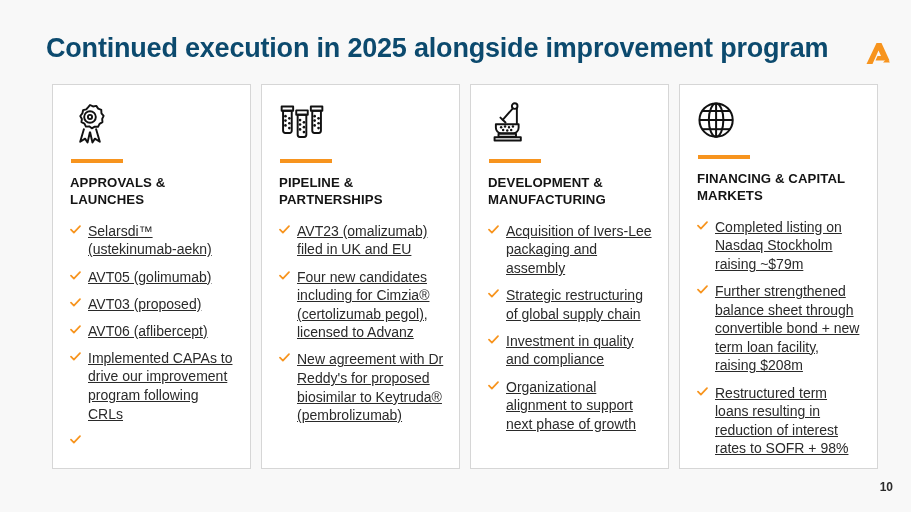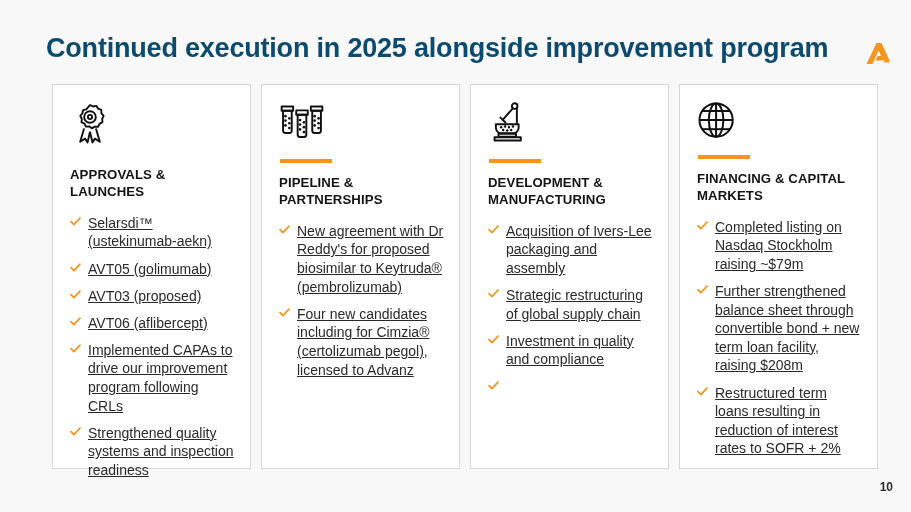--- a/index.html
+++ b/index.html
@@ -154,21 +154,20 @@
               </svg>
             </span>
           <span class="bullet-text">Implemented CAPAs to drive our improvement program following CRLs</span>
         </li>
         <li class="bullet">
           <span class="check">
               <svg viewBox="0 0 12 10" width="11" height="9">
                 <path d="M1 5.2 L4.2 8.4 L11 1.2" fill="none" stroke="#f7941e" stroke-width="1.9" stroke-linecap="round" stroke-linejoin="round"></path>
               </svg>
             </span>
-          <span class="bullet-text">Strengthened quality systems and inspection readiness</span>
         </li>
       </ul>
     </div>
 
     <div class="card">
       <div class="card-icon">
         <svg viewBox="0 0 52 44" width="46" height="40" aria-hidden="true">
           <g fill="none" stroke="#111" stroke-width="2.2" stroke-linejoin="round">
             <rect x="3" y="5.5" width="13" height="5"></rect>
             <path d="M4.6 10.5 h9.8 v22.6 a2.4 2.4 0 0 1 -2.4 2.4 h-5 a2.4 2.4 0 0 1 -2.4 -2.4z"></path>
@@ -201,29 +200,37 @@
       </div>
       <div class="accent-bar"></div>
       <div class="card-heading">PIPELINE &amp; PARTNERSHIPS</div>
       <ul class="bullets">
         <li class="bullet">
           <span class="check">
               <svg viewBox="0 0 12 10" width="11" height="9">
                 <path d="M1 5.2 L4.2 8.4 L11 1.2" fill="none" stroke="#f7941e" stroke-width="1.9" stroke-linecap="round" stroke-linejoin="round"></path>
               </svg>
             </span>
+          <span class="bullet-text">AVT23 (omalizumab) filed in UK and EU</span>
+        </li>
+        <li class="bullet">
+          <span class="check">
+              <svg viewBox="0 0 12 10" width="11" height="9">
+                <path d="M1 5.2 L4.2 8.4 L11 1.2" fill="none" stroke="#f7941e" stroke-width="1.9" stroke-linecap="round" stroke-linejoin="round"></path>
+              </svg>
+            </span>
+          <span class="bullet-text">Four new candidates including for Cimzia® (certolizumab pegol), licensed to Advanz</span>
+        </li>
+        <li class="bullet">
+          <span class="check">
+              <svg viewBox="0 0 12 10" width="11" height="9">
+                <path d="M1 5.2 L4.2 8.4 L11 1.2" fill="none" stroke="#f7941e" stroke-width="1.9" stroke-linecap="round" stroke-linejoin="round"></path>
+              </svg>
+            </span>
           <span class="bullet-text">New agreement with Dr Reddy's for proposed biosimilar to Keytruda® (pembrolizumab)</span>
-        </li>
-        <li class="bullet">
-          <span class="check">
-              <svg viewBox="0 0 12 10" width="11" height="9">
-                <path d="M1 5.2 L4.2 8.4 L11 1.2" fill="none" stroke="#f7941e" stroke-width="1.9" stroke-linecap="round" stroke-linejoin="round"></path>
-              </svg>
-            </span>
-          <span class="bullet-text">Four new candidates including for Cimzia® (certolizumab pegol), licensed to Advanz</span>
         </li>
       </ul>
     </div>
 
     <div class="card">
       <div class="card-icon">
         <svg viewBox="0 0 48 48" width="42" height="42" aria-hidden="true">
           <g fill="none" stroke="#111" stroke-width="2.2" stroke-linejoin="round" stroke-linecap="round">
             <circle cx="30.5" cy="5.8" r="3.2"></circle>
             <path d="M28.4 8.4 L16.8 21.5"></path>
@@ -270,20 +277,21 @@
               </svg>
             </span>
           <span class="bullet-text">Investment in quality and compliance</span>
         </li>
         <li class="bullet">
           <span class="check">
               <svg viewBox="0 0 12 10" width="11" height="9">
                 <path d="M1 5.2 L4.2 8.4 L11 1.2" fill="none" stroke="#f7941e" stroke-width="1.9" stroke-linecap="round" stroke-linejoin="round"></path>
               </svg>
             </span>
+          <span class="bullet-text">Organizational alignment to support next phase of growth</span>
         </li>
       </ul>
     </div>
 
     <div class="card">
       <div class="card-icon">
         <svg viewBox="0 0 44 44" width="40" height="40" aria-hidden="true">
           <g fill="none" stroke="#111" stroke-width="2.2">
             <circle cx="21" cy="21" r="18.3"></circle>
             <ellipse cx="21" cy="21" rx="8" ry="18.3"></ellipse>
@@ -312,21 +320,21 @@
               </svg>
             </span>
           <span class="bullet-text">Further strengthened balance sheet through convertible bond + new term loan facility, raising $208m</span>
         </li>
         <li class="bullet">
           <span class="check">
               <svg viewBox="0 0 12 10" width="11" height="9">
                 <path d="M1 5.2 L4.2 8.4 L11 1.2" fill="none" stroke="#f7941e" stroke-width="1.9" stroke-linecap="round" stroke-linejoin="round"></path>
               </svg>
             </span>
-          <span class="bullet-text">Restructured term loans resulting in reduction of interest rates to SOFR + 2%</span>
+          <span class="bullet-text">Restructured term loans resulting in reduction of interest rates to SOFR + 98%</span>
         </li>
       </ul>
     </div>
 
   </div>
 
   <div class="page-number">10</div>
 
 </div>
 

